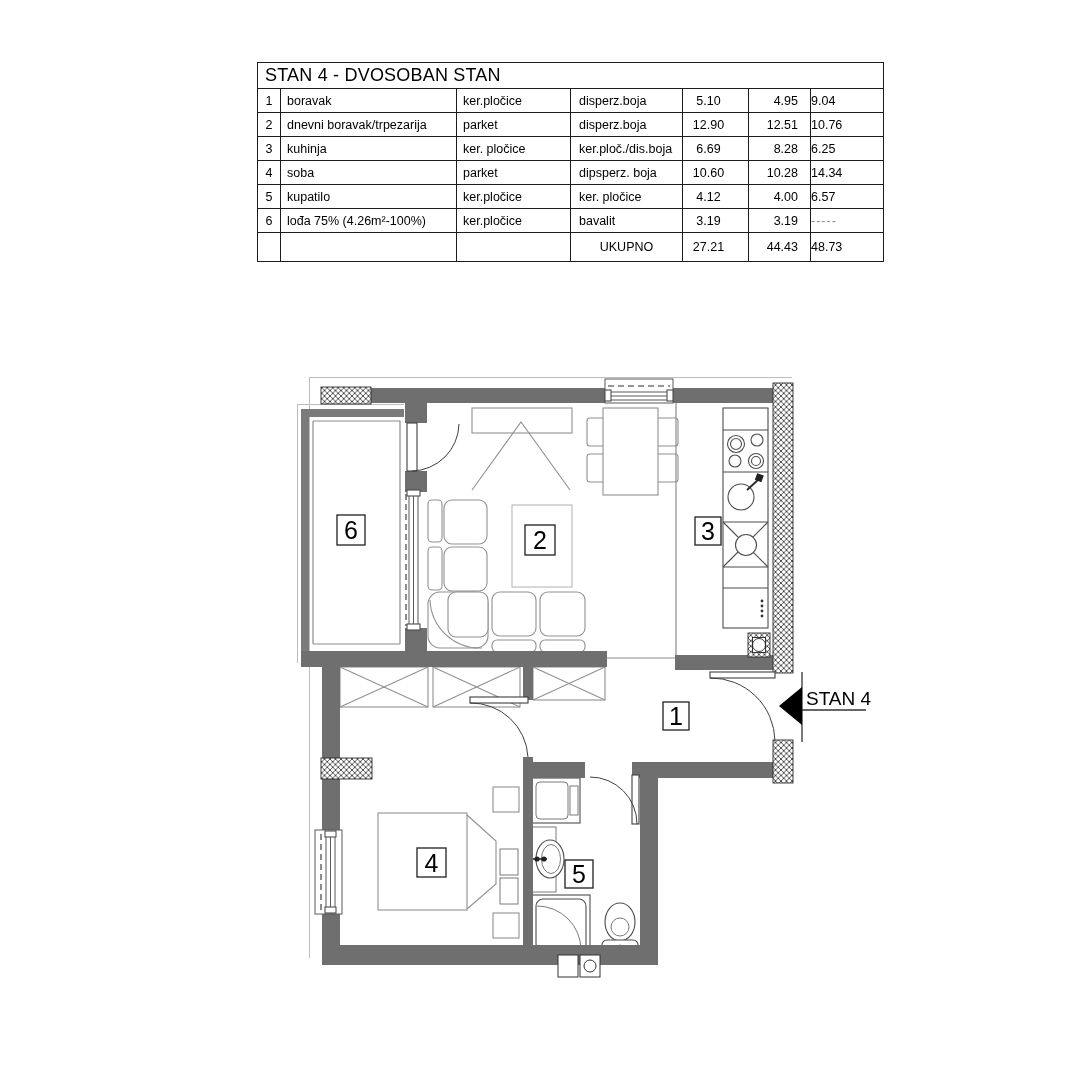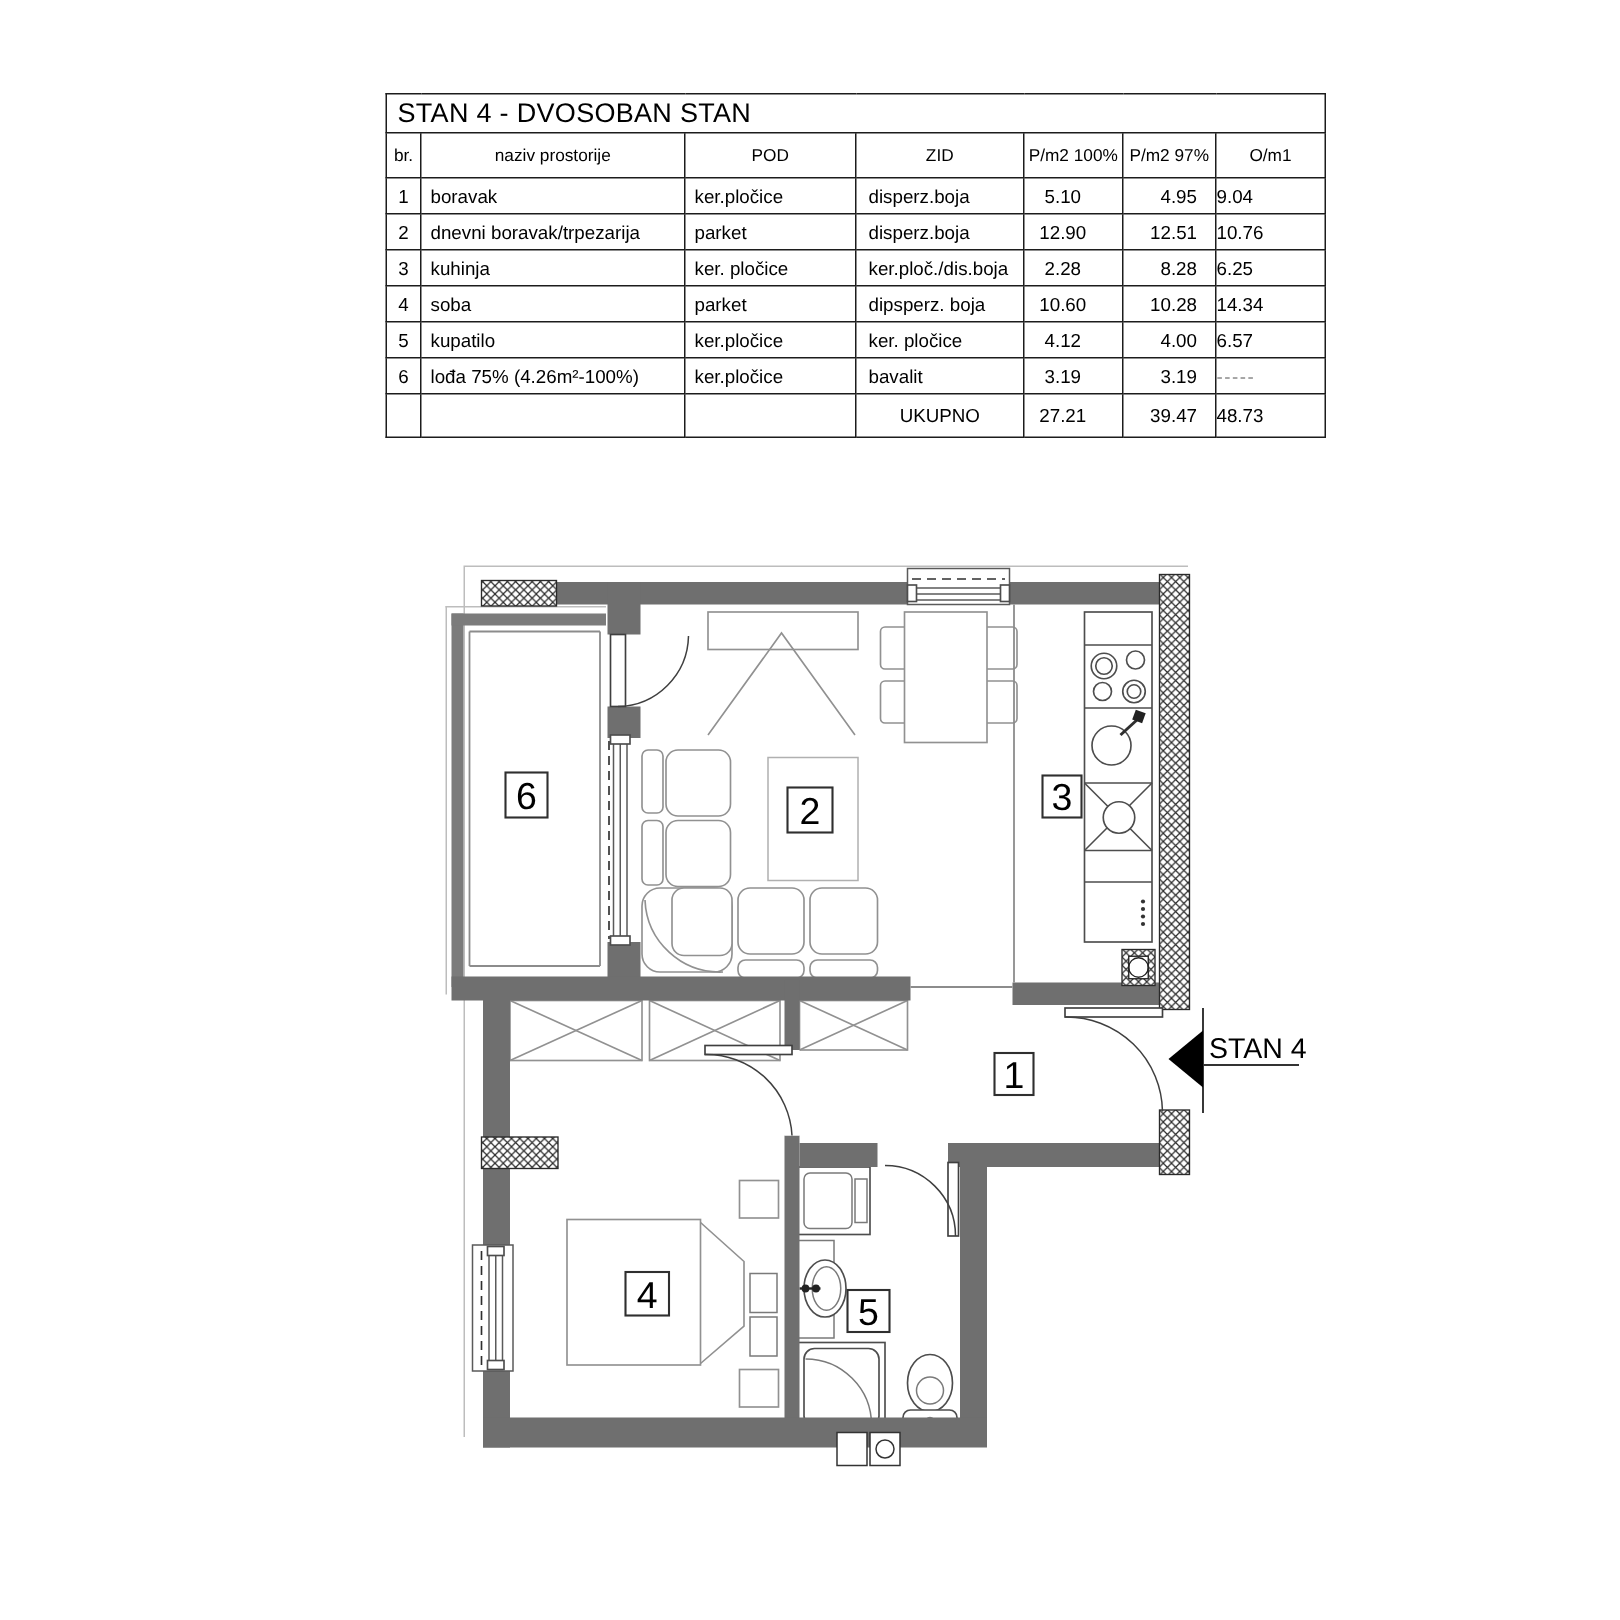--- a/index.html
+++ b/index.html
@@ -52,29 +52,20 @@
         <col style="width:114px">
       <col style="width:112px">
         <col style="width:66px">
         <col style="width:62px">
         <col style="width:73px">
     </colgroup>
     <tbody>
       <tr>
         <td colspan="7" class="title-cell">STAN 4 - DVOSOBAN STAN</td>
       </tr>
-      <tr class="hdr">
-        <td>br.</td>
-        <td>naziv prostorije</td>
-        <td>POD</td>
-        <td>ZID</td>
-        <td>P/m2 100%</td>
-        <td>P/m2 97%</td>
-        <td>O/m1</td>
-      </tr>
       <tr class="rw">
         <td class="c-br">1</td>
         <td class="c-naziv">boravak</td>
         <td class="c-pod">ker.pločice</td>
         <td class="c-zid">disperz.boja</td>
         <td class="c-num">5.10</td>
         <td class="c-num2">4.95</td>
         <td class="c-o">9.04</td>
       </tr>
       <tr class="rw">
@@ -84,21 +75,21 @@
         <td class="c-zid">disperz.boja</td>
         <td class="c-num">12.90</td>
         <td class="c-num2">12.51</td>
         <td class="c-o">10.76</td>
       </tr>
       <tr class="rw">
         <td class="c-br">3</td>
         <td class="c-naziv">kuhinja</td>
         <td class="c-pod">ker. pločice</td>
         <td class="c-zid">ker.ploč./dis.boja</td>
-        <td class="c-num">2.28</td>
+        <td class="c-num">6.69</td>
         <td class="c-num2">8.28</td>
         <td class="c-o">6.25</td>
       </tr>
       <tr class="rw">
         <td class="c-br">4</td>
         <td class="c-naziv">soba</td>
         <td class="c-pod">parket</td>
         <td class="c-zid">dipsperz. boja</td>
         <td class="c-num">10.60</td>
         <td class="c-num2">10.28</td>
@@ -121,21 +112,21 @@
         <td class="c-num">3.19</td>
         <td class="c-num2">3.19</td>
         <td class="c-o dash-cell">-----</td>
       </tr>
       <tr class="rw" style="height:29px;">
         <td></td>
         <td></td>
         <td></td>
         <td class="c-uk" style="height:28px;">UKUPNO</td>
         <td class="c-num">27.21</td>
-        <td class="c-num2">39.47</td>
+        <td class="c-num2">44.43</td>
         <td class="c-o">48.73</td>
       </tr>
     </tbody>
   </table>
 
   <svg id="plan-svg" width="1080" height="1080" viewBox="0 0 1080 1080">
     <defs>
       <pattern id="xhatch" width="5.5" height="5.5" patternUnits="userSpaceOnUse">
         <rect width="5.5" height="5.5" fill="#ffffff"></rect>
         <path d="M0,0 L5.5,5.5 M5.5,0 L0,5.5" stroke="#2a2a2a" stroke-width="0.8"></path>

